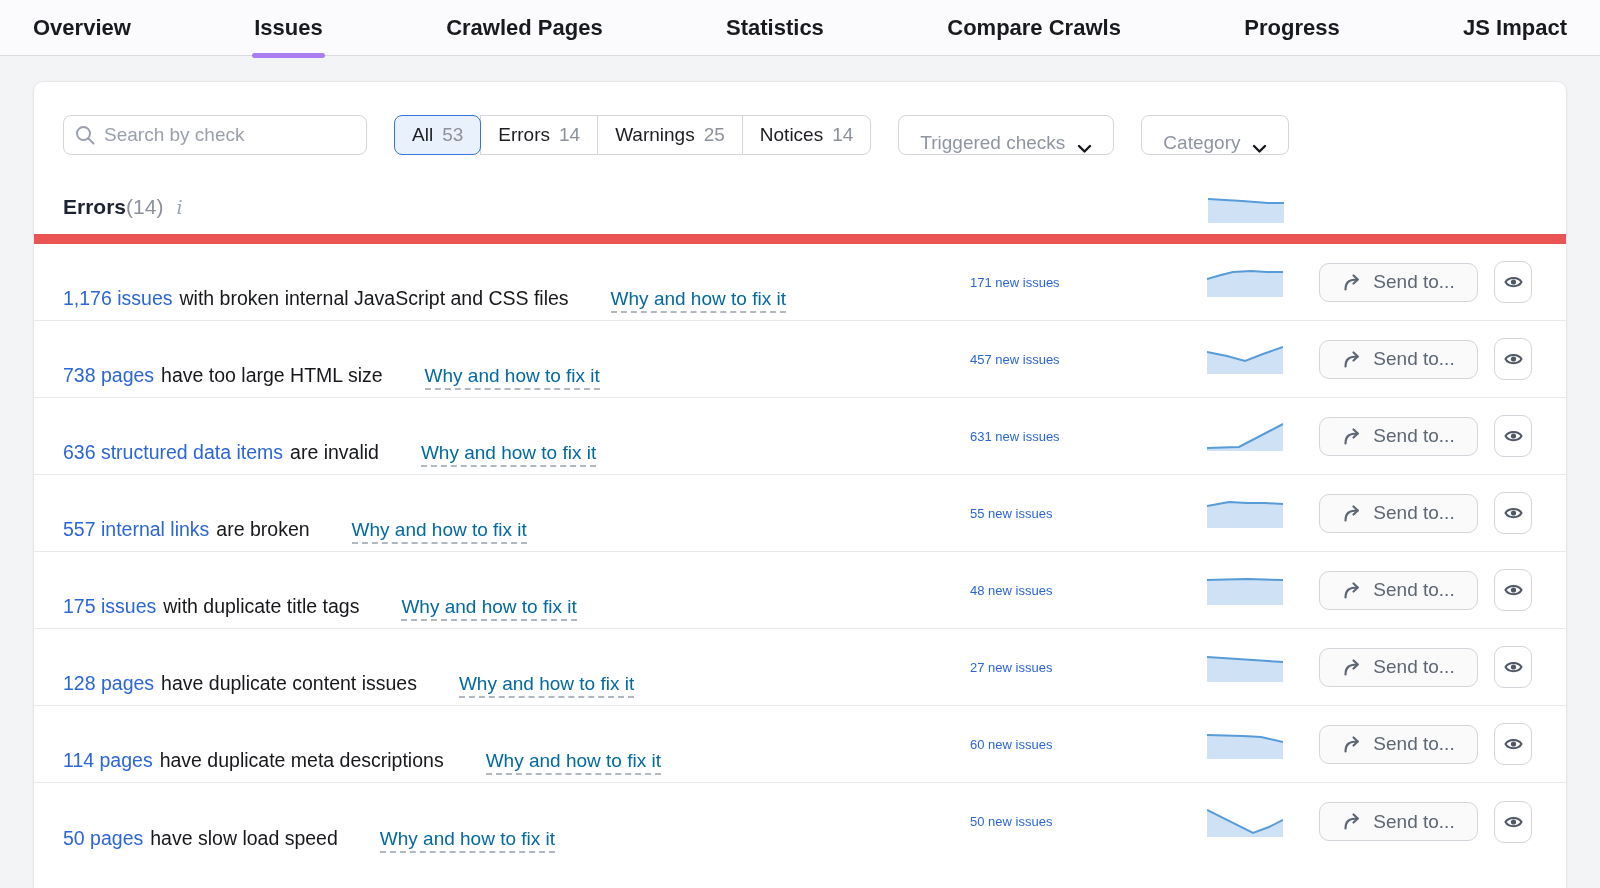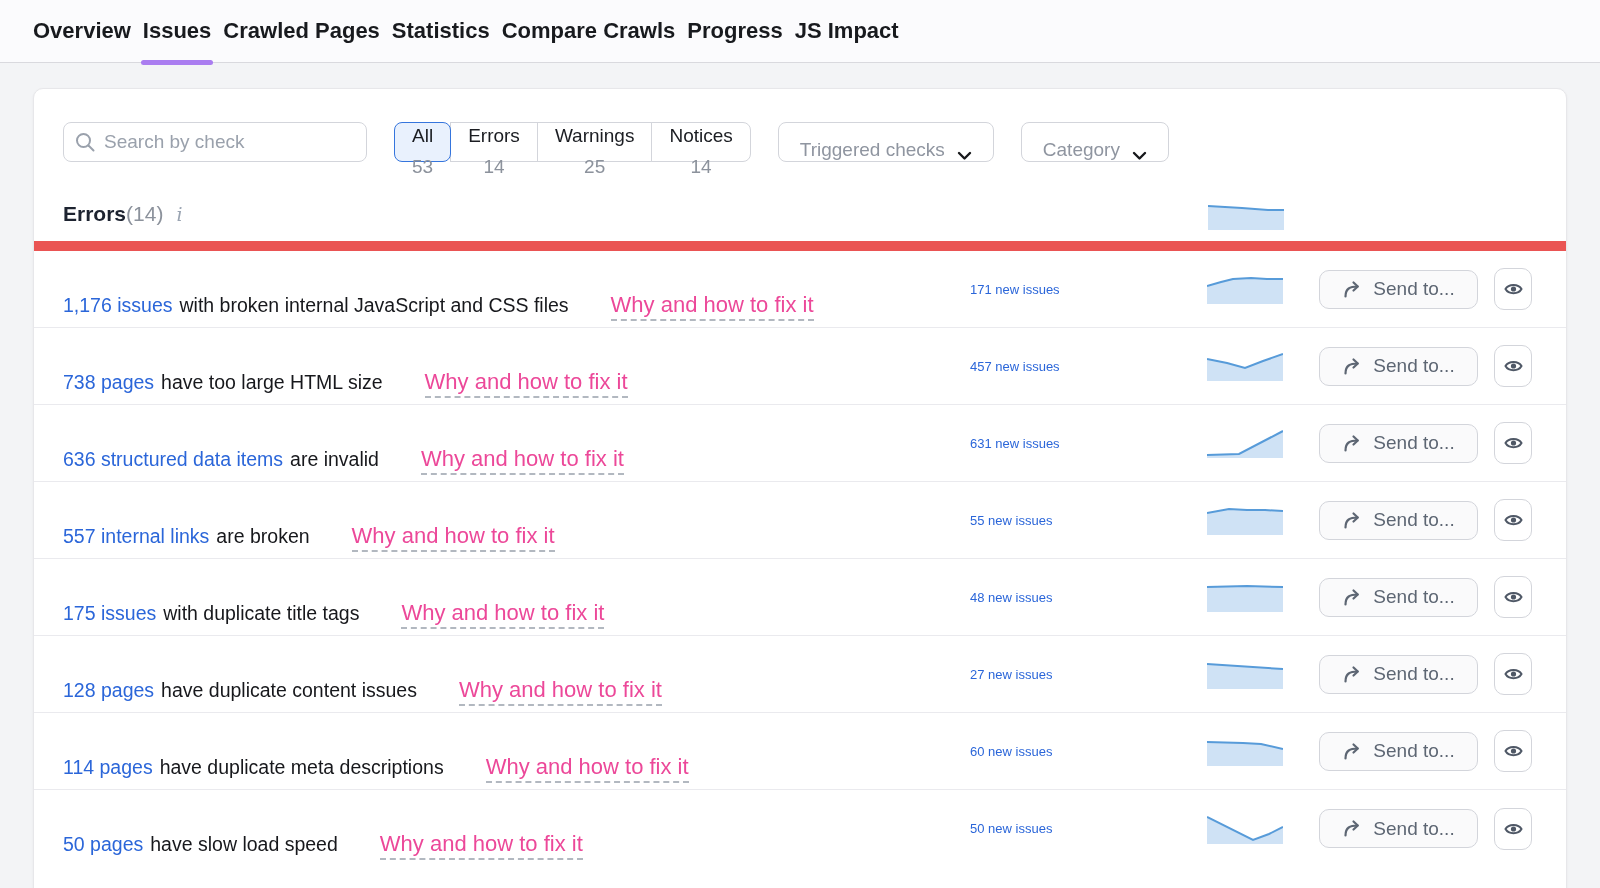--- a/index.html
+++ b/index.html
@@ -1,43 +1,43 @@
 <!DOCTYPE html>
 <html style="--link: #2b66d9; --redbar: #ea5453; --underline: #aa7df0; --seg-bg: #e9f1fd; --seg-border: #3575dd;"><head>
 <meta charset="utf-8">
 <style>
   * { margin:0; padding:0; box-sizing:border-box; }
   html,body { width:1600px; height:888px; overflow:hidden; }
   body { font-family:"Liberation Sans", sans-serif; background:#f3f4f6; }
 
   
-  .topnav { height:63px; background:#fbfbfd; display:flex; align-items:center; gap:12px;
-            padding:0 33px; position:relative; border-bottom:1px solid #d9d9de; }
+  .topnav { height:56px; background:#fbfbfd; display:flex; align-items:center; gap:12px;
+            padding:0 33px; position:relative; border-bottom:1px solid #d9d9de;justify-content:space-between; }
   .tab { font-size:22px; font-weight:600; color:#181a1e; position:relative; height:100%;
          display:flex; align-items:center; cursor:pointer; text-decoration:none; white-space:nowrap; }
   .tab.active::after { content:""; position:absolute; left:-2px; right:-2px; bottom:-3px;
          height:5px; border-radius:3px; background:var(--underline,#aa7df0); z-index:2; }
 
   
   .card { margin:25px 33px 0; background:#fff; border:1px solid #e7e7ea; border-radius:10px;
           min-height:900px; box-shadow:0 1px 3px rgba(20,20,40,.05); overflow:hidden; }
 
   
   .toolbar { display:flex; align-items:center; padding:33px 29px 0; }
   .search-wrap { position:relative; width:304px; height:40px; }
   .search-wrap input { width:100%; height:100%; border:1px solid #d3d5db; border-radius:8px;
           padding:0 12px 0 40px; font-size:19px; color:#8b5cf6; outline:none;
           font-family:inherit; background:#fff; }
   .search-wrap input::placeholder { color:#9aa1ac; }
   .search-ic { position:absolute; left:11px; top:9px; pointer-events:none; }
 
   .segs { display:flex; margin-left:27px; }
-  .seg { display:flex; align-items:center; gap:9px; height:40px; padding:2px 17px;
+  .seg { display:flex; align-items:center; gap:9px; height:40px; padding:10px 17px;
          border:1px solid #d3d5db; margin-left:-1px; background:#fff; font-size:19px;
-         color:#1b1d22; cursor:pointer; font-family:inherit; position:relative;flex-direction:column; }
+         color:#1b1d22; cursor:pointer; font-family:inherit; position:relative; }
   .seg:first-child { border-radius:8px 0 0 8px; margin-left:0; }
   .seg:last-child { border-radius:0 8px 8px 0; }
   .seg .c { color:#8c929c; }
   .seg.selected { background:var(--seg-bg,#e9f1fd); border:1px solid var(--seg-border,#3575dd);
          border-radius:8px; z-index:2; }
 
   .dd { display:flex; align-items:flex-end; gap:12px; height:40px; padding:0 21px; margin-left:27px;
         border:1px solid #d3d5db; border-radius:8px; background:#fff; font-size:19px;
         color:#8f95a0; cursor:pointer; font-family:inherit; white-space:nowrap; }
 
@@ -51,21 +51,21 @@
 
   .redbar { height:10px; background:var(--redbar,#ea5453); margin-top:15px; }
 
   
   .row { display:flex; align-items:center; height:77px; padding:0 34px 0 29px;
          border-bottom:1px solid #eaeaee; background:#fff; }
   .row:last-child { border-bottom:none; }
   .desc { flex:1; display:flex; align-items:baseline; min-width:0; }
   .lnk { color:var(--link,#2b66d9); font-size:19.5px; cursor:pointer; text-decoration:none; white-space:nowrap; }
   .txt { color:#17181c; font-size:19.5px; margin-left:7px; white-space:nowrap;margin-top:36px; }
-  .why { color:#ec4899; font-size:22px; margin-left:42px; border-bottom:2px dashed #b2b8c0;
+  .why { color:#0369a1; font-size:19px; margin-left:42px; border-bottom:2px dashed #b2b8c0;
          padding-bottom:1px; cursor:pointer; text-decoration:none; white-space:nowrap; }
   .new { width:200px; text-align:left; color:var(--link,#2b66d9); font-size:13px;
          margin-right:37px; cursor:pointer; text-decoration:none; white-space:nowrap; flex:none; }
   .spark { width:76px; height:30px; margin-right:36px; flex:none; }
   .send { display:flex; align-items:center; justify-content:center; gap:10px; width:159px; height:39px;
           border:1px solid #d3d5db; border-radius:10px; background:#fafafb; color:#5d6673;
           font-size:19px; cursor:pointer; margin-right:16px; font-family:inherit; flex:none; }
   .eye { width:38px; height:42px; display:flex; align-items:center; justify-content:center;
          border:1px solid #d3d5db; border-radius:10px; background:#fff; cursor:pointer; flex:none; }
 </style>

